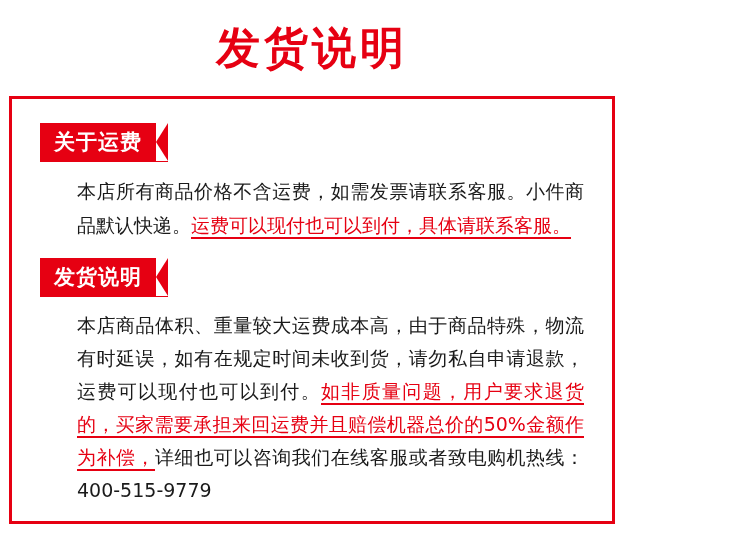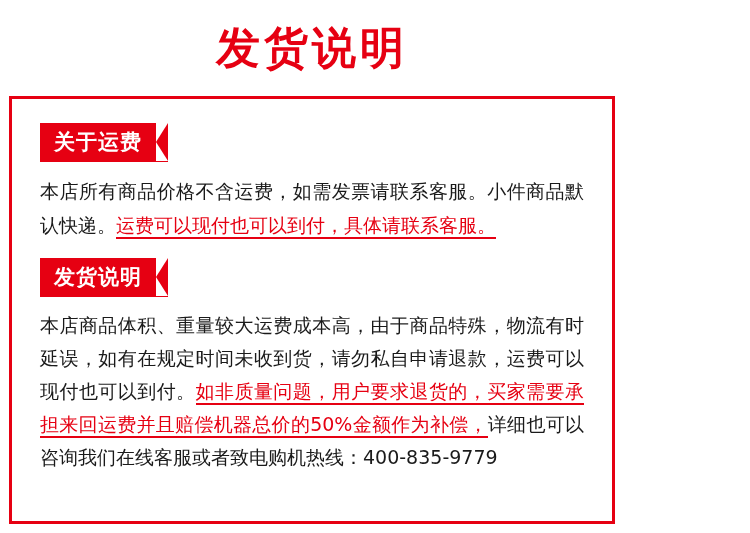--- a/index.html
+++ b/index.html
@@ -72,20 +72,21 @@
     line-height: 0;
     margin-bottom: 12px;
     text-decoration: underline;
   }
   .body-text {
     font-size: 19px;
     line-height: 34px;
     color: #1a1a1a;
     font-family: "DejaVu Sans", "Liberation Sans", sans-serif;
     text-align: justify;
+    margin-left: 37px;
   }
   .body-text .hl {
     color: #e60012;
     border-bottom: 2px solid #e60012;
     padding-bottom: 1px;
   }
   .sec1 {
     margin-bottom: 16px;
   }
   .sec2 .body-text {
@@ -115,20 +116,20 @@
         <div class="body-text">
           <span>本店所有商品价格不含运费，如需发票请联系客服。小件商品默认快递。</span><span class="hl">运费可以现付也可以到付，具体请联系客服。</span>
         </div>
       </div>
 
       <div class="sec2">
         <div class="section-head-wrap">
           <span class="section-head">发货说明</span>
         </div>
         <div class="body-text">
-          <span>本店商品体积、重量较大运费成本高，由于商品特殊，物流有时延误，如有在规定时间未收到货，请勿私自申请退款，运费可以现付也可以到付。</span><span class="hl">如非质量问题，用户要求退货的，买家需要承担来回运费并且赔偿机器总价的50%金额作为补偿，</span><span class="tail phone">详细也可以咨询我们在线客服或者致电购机热线：400-835-9779</span>
+          <span>本店商品体积、重量较大运费成本高，由于商品特殊，物流有时延误，如有在规定时间未收到货，请勿私自申请退款，运费可以现付也可以到付。</span><span class="hl">如非质量问题，用户要求退货的，买家需要承担来回运费并且赔偿机器总价的50%金额作为补偿，</span><span class="tail phone">详细也可以咨询我们在线客服或者致电购机热线：400-515-9779</span>
         </div>
       </div>
 
     </div>
   </div>
 
 </div>
 
 </body></html>

